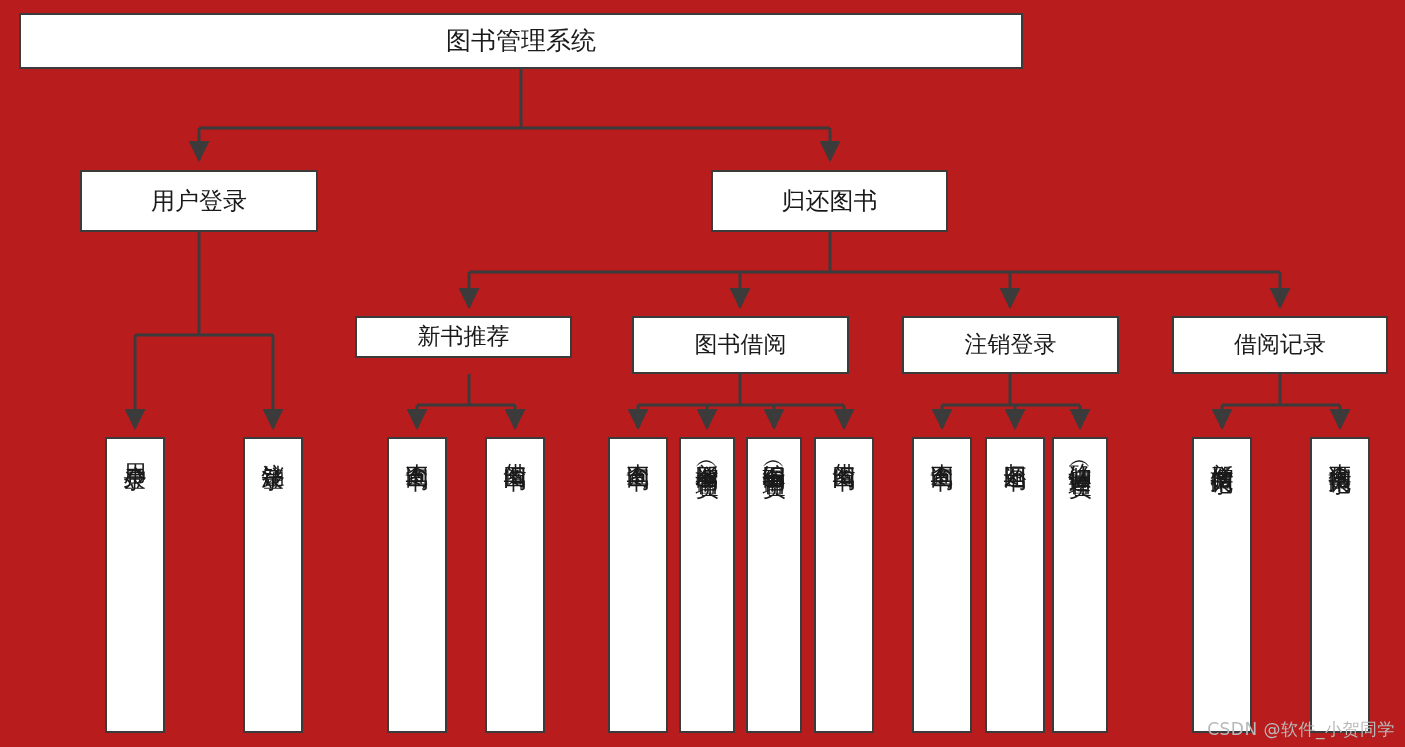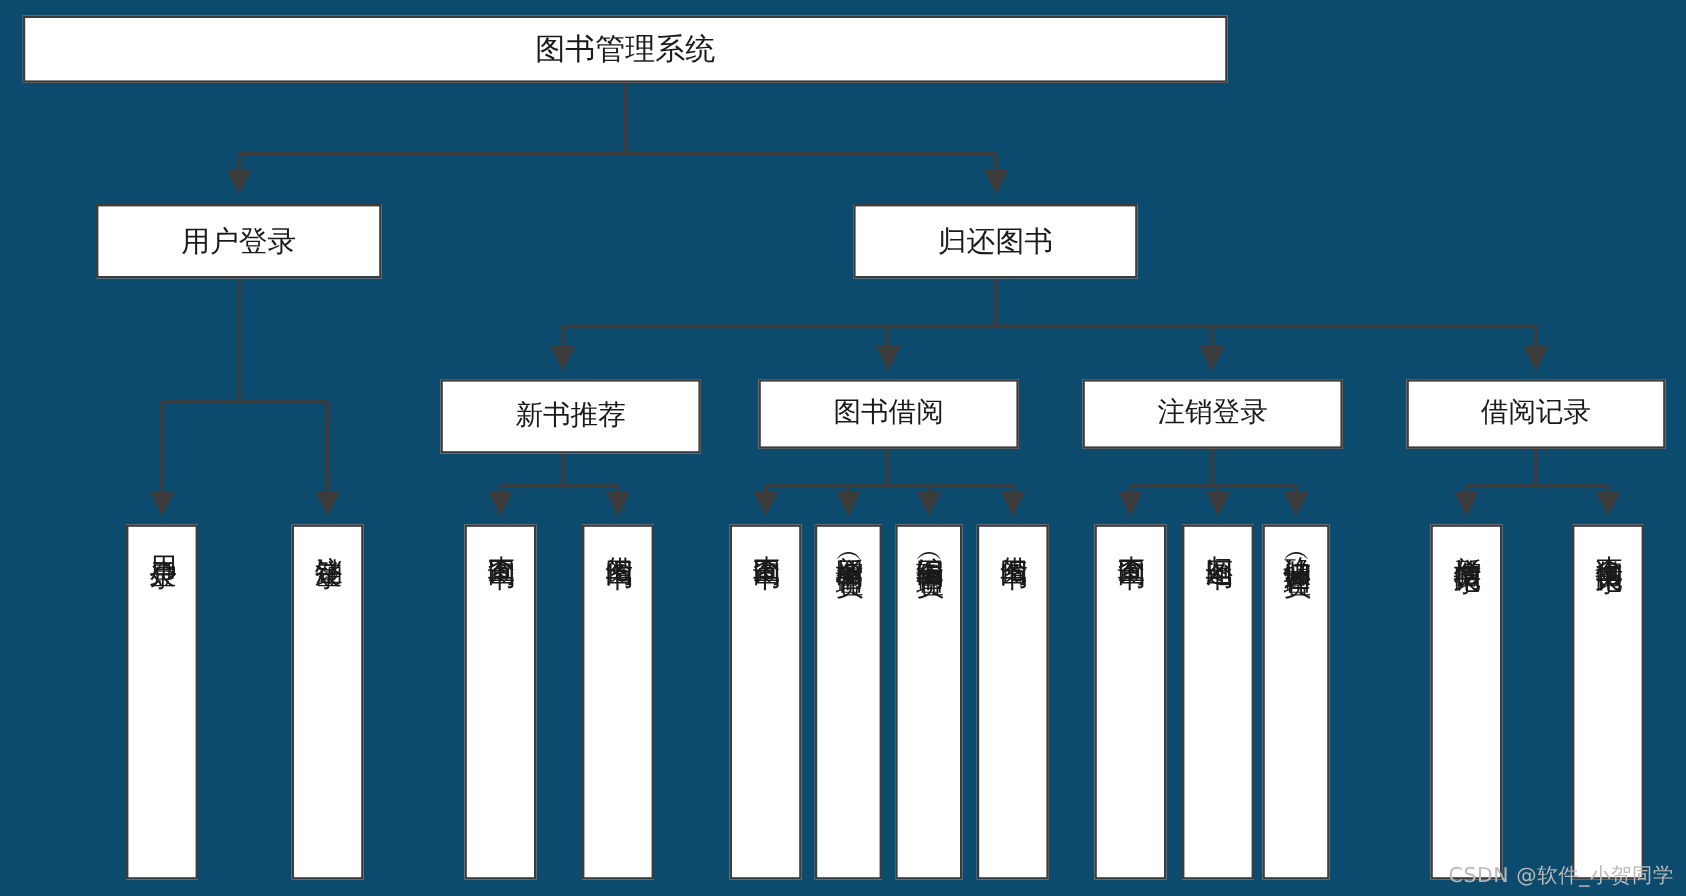--- a/index.html
+++ b/index.html
@@ -8,21 +8,21 @@
     padding: 0;
     background: #ffffff;
   }
   body {
     font-family: "DejaVu Sans", "Liberation Sans", sans-serif;
   }
   #canvas {
     position: relative;
     width: 1405px;
     height: 747px;
-    background: #0c4a6e;
+    background: #b91c1c;
     overflow: hidden;
   }
   #edges {
     position: absolute;
     left: 0;
     top: 0;
     width: 1405px;
     height: 747px;
     pointer-events: none;
   }
@@ -130,21 +130,21 @@
     <span class="label">图书管理系统</span>
   </div>
 
   <div class="node node-l2" style="left:80px; top:170px; width:238px; height:62px;">
     <span class="label">用户登录</span>
   </div>
   <div class="node node-l2" style="left:711px; top:170px; width:237px; height:62px;">
     <span class="label">归还图书</span>
   </div>
 
-  <div class="node node-l3" style="left:367px; top:316px; width:217px; height:62px;">
+  <div class="node node-l3" style="left:355px; top:316px; width:217px; height:42px;">
     <span class="label">新书推荐</span>
   </div>
   <div class="node node-l3" style="left:632px; top:316px; width:217px; height:58px;">
     <span class="label">图书借阅</span>
   </div>
   <div class="node node-l3" style="left:902px; top:316px; width:217px; height:58px;">
     <span class="label">注销登录</span>
   </div>
   <div class="node node-l3" style="left:1172px; top:316px; width:216px; height:58px;">
     <span class="label">借阅记录</span>

